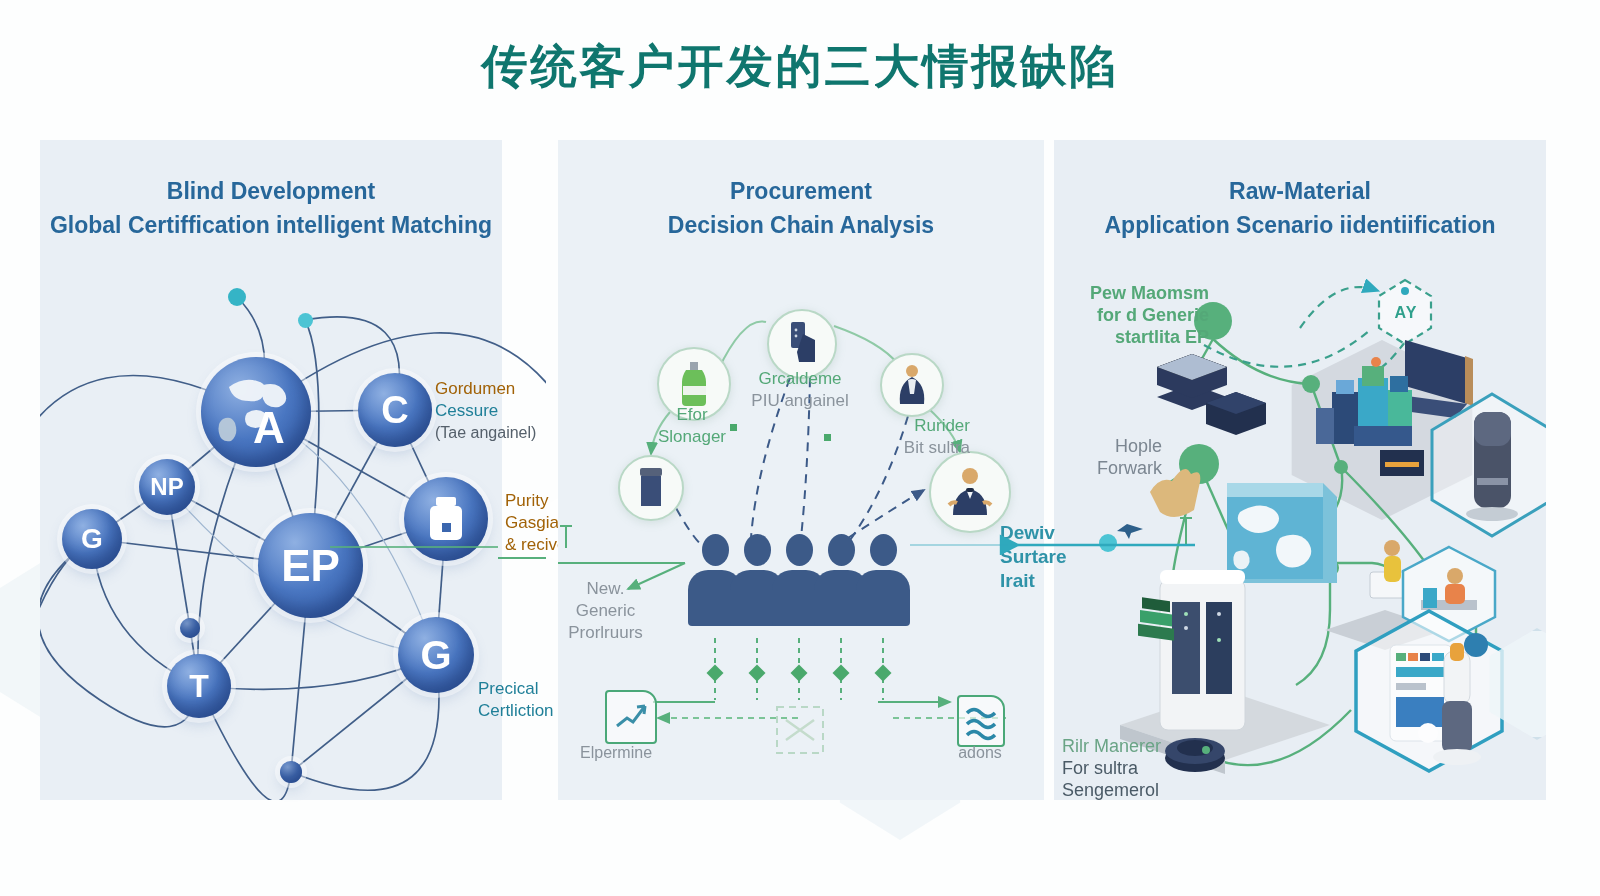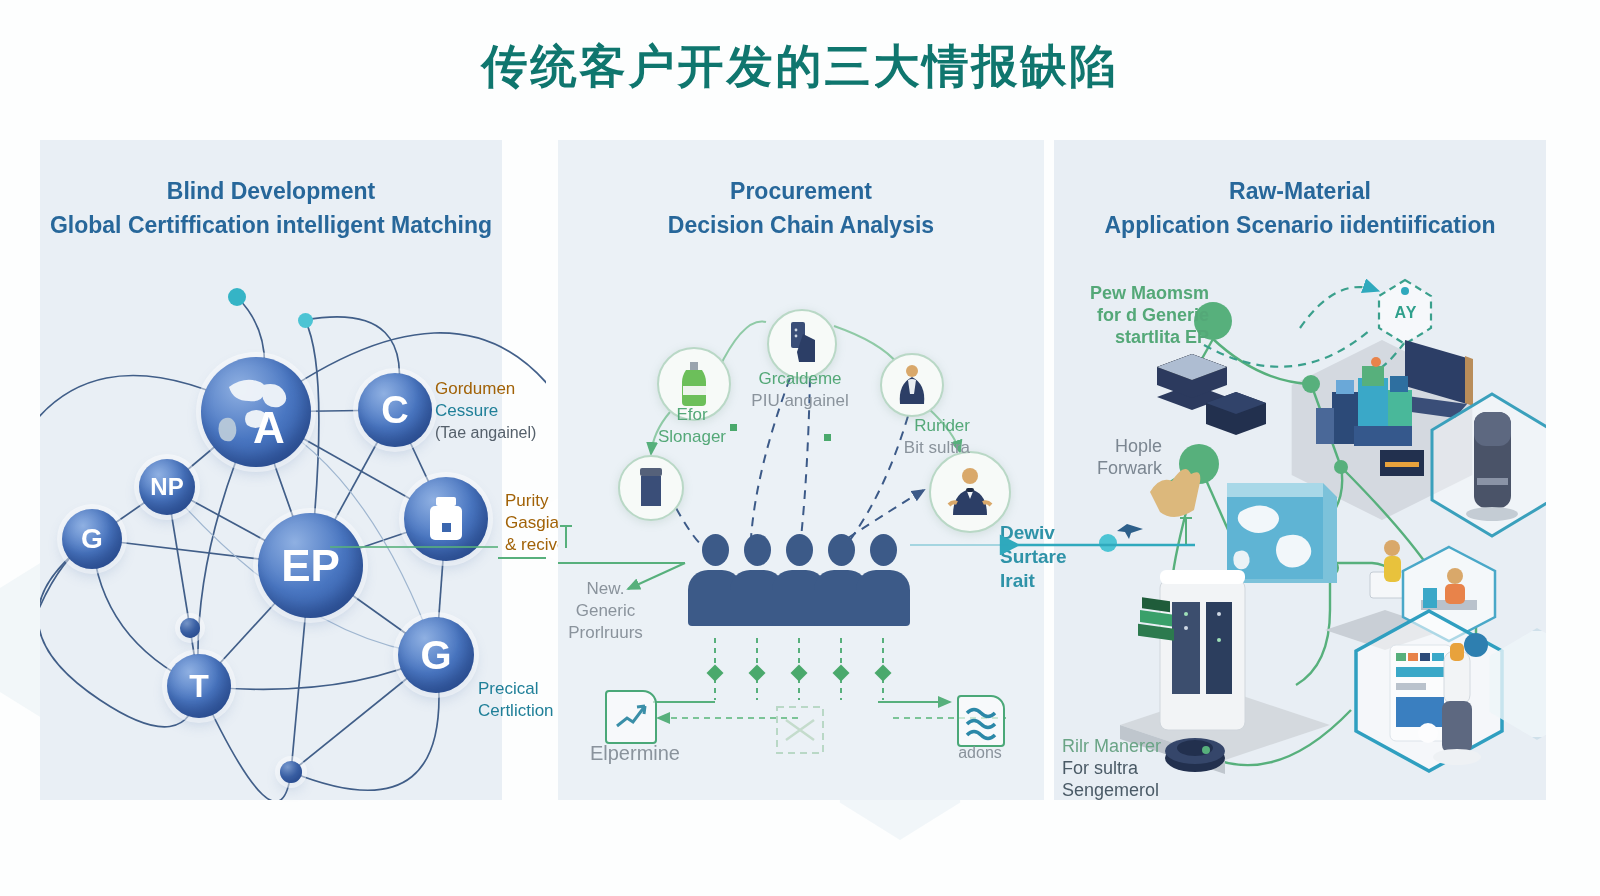--- a/index.html
+++ b/index.html
@@ -300,21 +300,21 @@
         <div class="p-head"></div>
         <div class="p-body"></div>
       </div>
 
     <div class="docicon" style="left:47px;top:550px;width:48px;height:50px;">
       <svg width="48" height="50" viewBox="0 0 48 50">
         <path d="M10,34 L20,26 L26,30 L38,14" stroke="#3a8fa8" stroke-width="3" fill="none"></path>
         <path d="M38,14 l-8,1 M38,14 l-1,8" stroke="#3a8fa8" stroke-width="3" fill="none"></path>
       </svg>
     </div>
-    <div class="lbl lbl-lgray" style="left:22px;top:602px;width:100px;text-align:right;font-size:20px;">
+    <div class="lbl lbl-lgray" style="left:22px;top:602px;width:100px;text-align:left;font-size:16px;">
       <div>Elpermine</div>
     </div>
     <div class="docicon" style="left:399px;top:555px;width:44px;height:48px;">
       <svg width="44" height="48" viewBox="0 0 44 48">
         <path d="M8,16 q7,-7 14,0 q7,7 14,0 M8,27 q7,-7 14,0 q7,7 14,0 M8,38 q7,-7 14,0 q7,7 14,0" stroke="#2b88a8" stroke-width="3.5" fill="none"></path>
       </svg>
     </div>
     <div class="lbl lbl-lgray" style="left:382px;top:602px;width:80px;text-align:center;font-size:16px;">
       <div>adons</div>
     </div>

